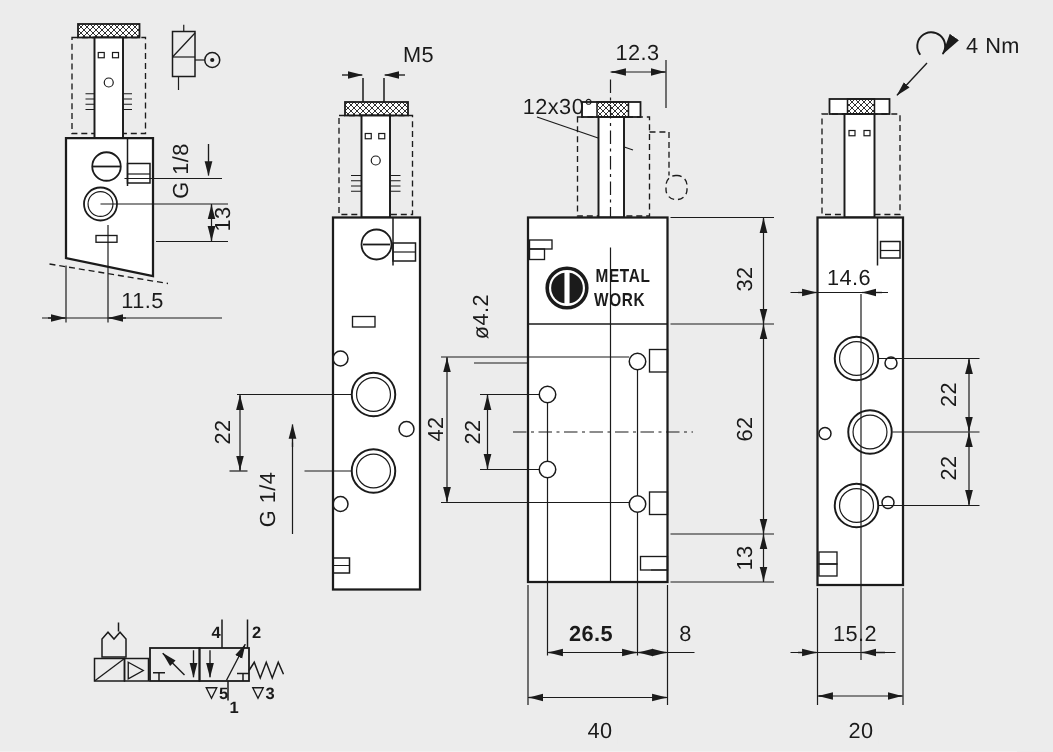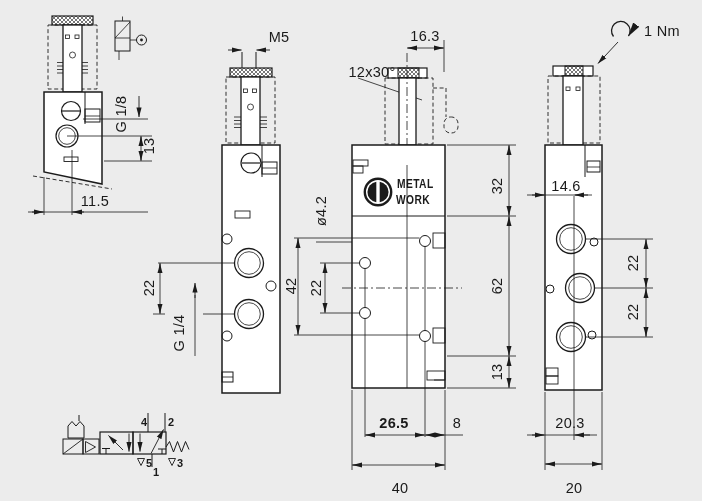--- a/index.html
+++ b/index.html
@@ -285,37 +285,37 @@
 </svg>
 
 <span class="dim rot" style="left:121px;top:114px;">G 1/8</span>
 <span class="dim rot" style="left:149px;top:146px;">13</span>
 <span class="dim" style="left:95px;top:201px;">11.5</span>
 
 <span class="dim" style="left:279px;top:37px;">M5</span>
 <span class="dim rot" style="left:149px;top:288px;">22</span>
 <span class="dim rot" style="left:179px;top:333px;">G 1/4</span>
 
-<span class="dim" style="left:425px;top:36px;">16.3</span>
+<span class="dim" style="left:425px;top:36px;">12.3</span>
 <span class="dim" style="left:328px;top:72px;margin-left:44px;">12x30°</span>
 <span class="dim rot" style="left:321px;top:211px;">ø4.2</span>
 <span class="dim rot" style="left:291px;top:286px;">42</span>
 <span class="dim rot" style="left:316px;top:288px;">22</span>
 <span class="dim rot" style="left:497px;top:186px;">32</span>
 <span class="dim rot" style="left:497px;top:286px;">62</span>
 <span class="dim rot" style="left:497px;top:372px;">13</span>
 <span class="dim" style="left:394px;top:423px;font-weight:bold;">26.5</span>
 <span class="dim" style="left:457px;top:423px;">8</span>
 <span class="dim bg" style="left:400px;top:464px;">40</span>
 
-<span class="dim" style="left:662px;top:31px;">1 Nm</span>
+<span class="dim" style="left:662px;top:31px;">4 Nm</span>
 <span class="dim" style="left:566px;top:186px;">14.6</span>
 <span class="dim rot" style="left:633px;top:263px;">22</span>
 <span class="dim rot" style="left:633px;top:312px;">22</span>
-<span class="dim" style="left:570px;top:423px;">20.3</span>
+<span class="dim" style="left:570px;top:423px;">15.2</span>
 <span class="dim bg" style="left:574px;top:464px;">20</span>
 
 <span class="logotext" style="left:397px;top:177px;">METAL</span>
 <span class="logotext" style="left:396px;top:193px;">WORK</span>
 
 <span class="dim portnum" style="left:144px;top:422px;">4</span>
 <span class="dim portnum" style="left:171px;top:422px;">2</span>
 <span class="dim portnum" style="left:149px;top:463px;">5</span>
 <span class="dim portnum" style="left:156px;top:472px;">1</span>
 <span class="dim portnum" style="left:180px;top:463px;">3</span>

